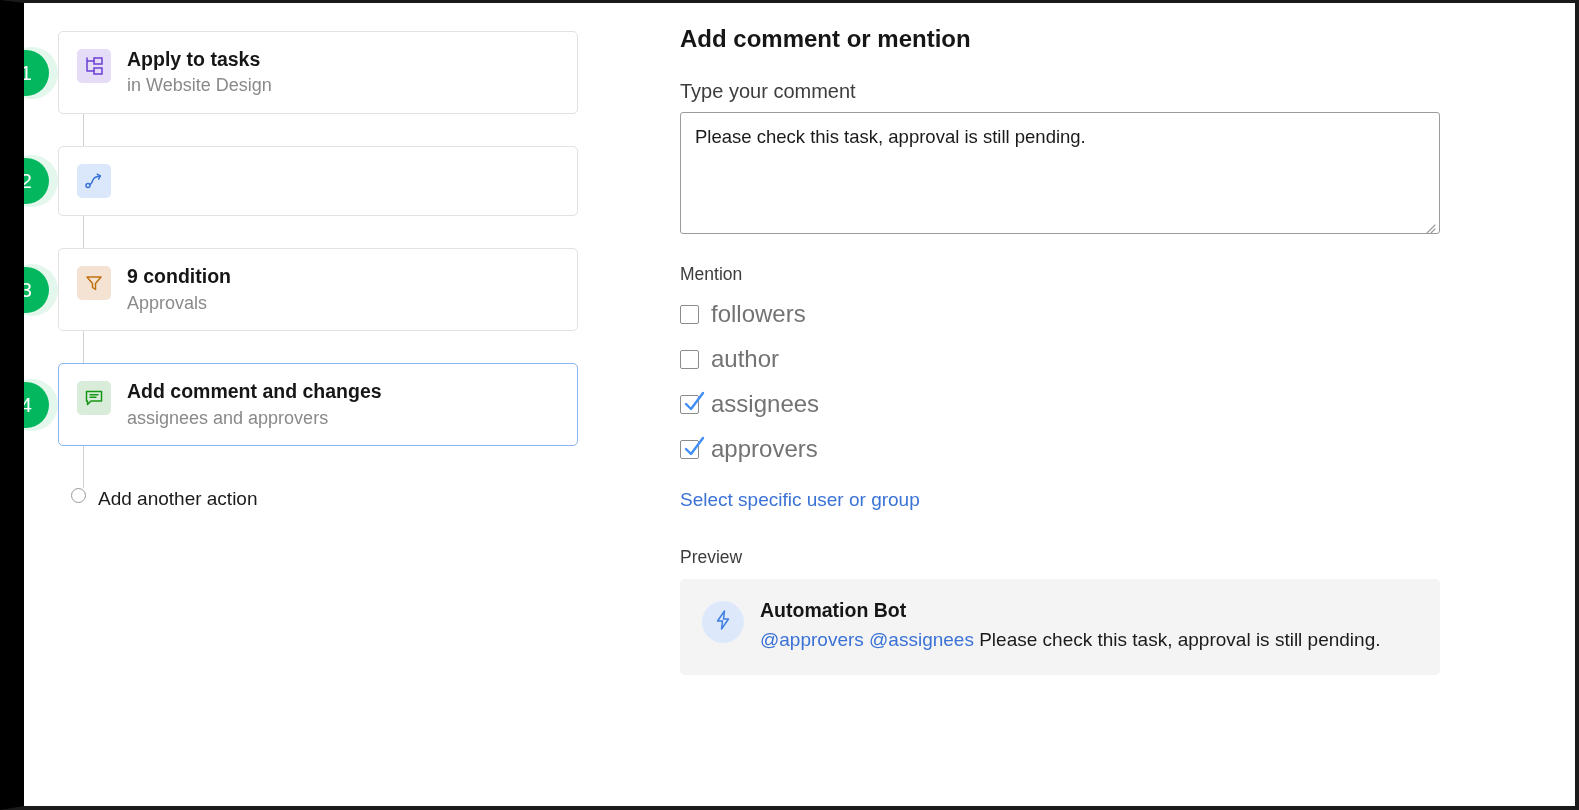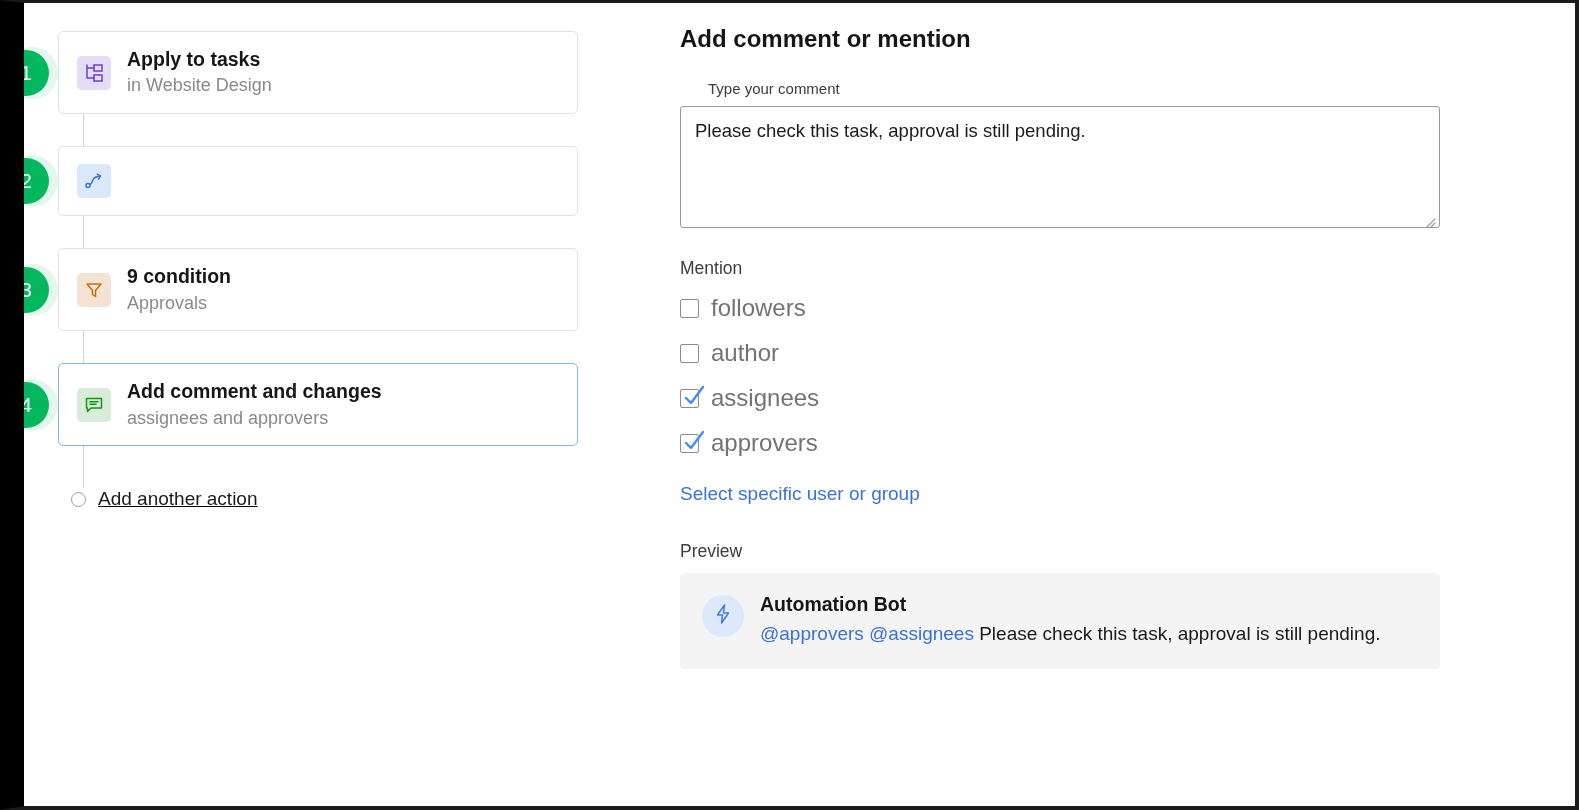--- a/index.html
+++ b/index.html
@@ -124,21 +124,21 @@
   }
   .card {
     position: relative;
     width: 520px;
     box-sizing: border-box;
     border: 1px solid #e2e2e2;
     border-radius: 5px;
     background: #ffffff;
     padding: 16px 18px 17px 18px;
     display: flex;
-    align-items: center;
+    align-items: flex-start;
     gap: 16px;
     cursor: pointer;
   }
   .card.selected {
     border-color: #8ab4f2;
   }
   .icon-tile {
     width: 34px;
     height: 34px;
     border-radius: 5px;
@@ -194,26 +194,24 @@
     color: #ffffff;
     font-size: 21px;
     display: flex;
     align-items: center;
     justify-content: center;
     z-index: 2;
   }
   .add-another {
     position: relative;
     display: flex;
-    align-items: center;
     gap: 12px;
     margin-top: 42px;
     margin-left: 13px;
     cursor: pointer;
-    text-decoration: underline;
   }
   .hollow-circle {
     width: 15px;
     height: 15px;
     border-radius: 50%;
     border: 1.4px solid #9a9a9a;
     box-sizing: border-box;
     flex: 0 0 auto;
   }
   .add-another-label {
@@ -225,24 +223,23 @@
     flex: 1;
     padding: 22px 0 0 56px;
   }
   .panel-title {
     font-size: 24px;
     font-weight: bold;
     color: #161616;
     margin: 0 0 27px 0;
   }
   .field-label {
-    font-size: 15px;
+    font-size: 20px;
     color: #3d3d3d;
     margin-bottom: 9px;
-    margin-left: 28px;
   }
   .comment-box {
     width: 760px;
     height: 122px;
     box-sizing: border-box;
     border: 1px solid #9b9b9b;
     border-radius: 3px;
     background: #ffffff;
     padding: 13px 14px;
     font-family: "Liberation Sans", sans-serif;

